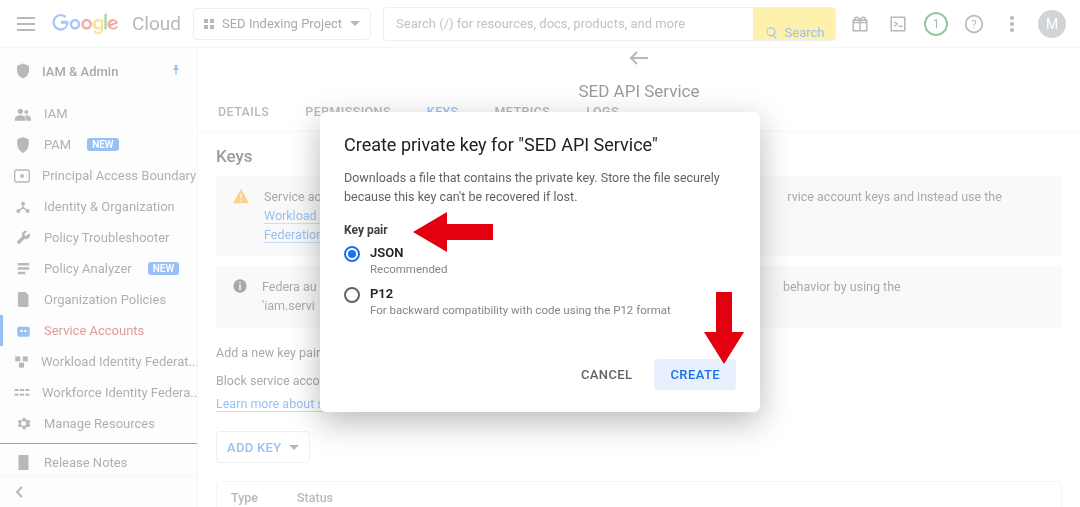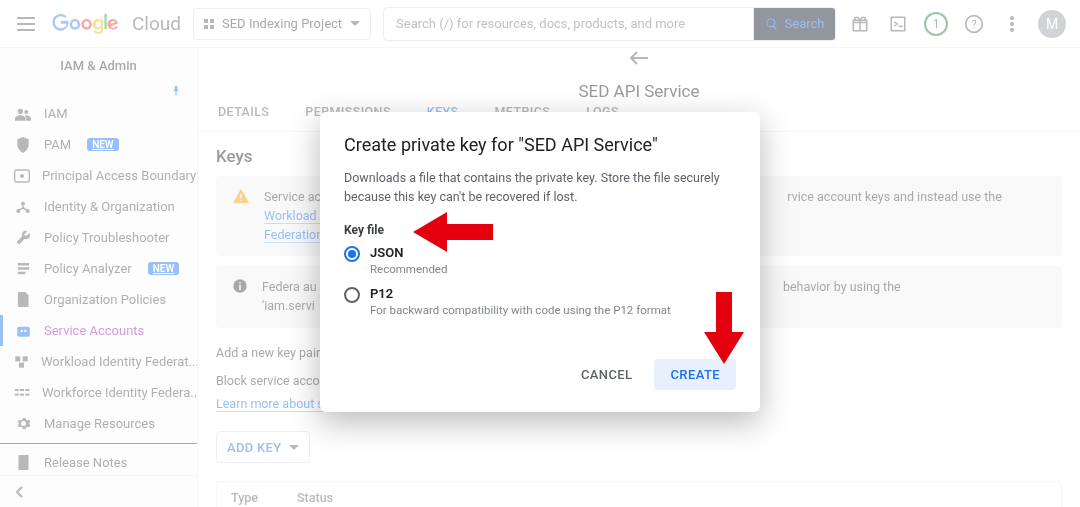--- a/index.html
+++ b/index.html
@@ -11,38 +11,38 @@
   .logo { display: flex; align-items: center; gap: 12px; font-size: 20px; color: #5f6368; }
   .logo svg { width: 70px; height: 22px; }
   .logo .cloud-word { font-size: 19px; color: #5f6368; letter-spacing: 0; }
   .project-picker { height: 32px; border: 1px solid #dadce0; border-radius: 4px; background: #fff; display: flex; align-items: center; padding: 0 10px; gap: 8px; font-size: 13px; color: #3c4043; cursor: pointer; }
   .project-picker .dots { display: grid; grid-template-columns: 4px 4px; grid-auto-rows: 4px; gap: 2px; }
   .project-picker .dots span { width: 4px; height: 4px; background: #5f6368; }
   .caret-down { width: 0; height: 0; border-left: 5px solid transparent; border-right: 5px solid transparent; border-top: 5px solid #5f6368; }
 
   .search-wrap { flex: 1; display: flex; align-items: center; height: 34px; border: 1px solid #dadce0; border-radius: 4px; overflow: hidden; }
   .search-input { flex: 1; border: none; outline: none; font-size: 13px; padding: 0 12px; color: #3c4043; background: transparent; }
-  .search-btn { width: 82px; height: 100%; border: none; border-left: 1px solid #dadce0; background: #0f172a; color: #1a73e8; font-size: 13px; display: flex; align-items: center; justify-content: center; gap: 6px; cursor: pointer; }
+  .search-btn { width: 82px; height: 100%; border: none; border-left: 1px solid #dadce0; background: #fde047; color: #1a73e8; font-size: 13px; display: flex; align-items: flex-end; justify-content: center; gap: 6px; cursor: pointer; }
 
   .right-icons { display: flex; align-items: center; gap: 14px; color: #5f6368; }
   .badge-circle { width: 24px; height: 24px; border: 2px solid #188038; border-radius: 50%; display: flex; align-items: center; justify-content: center; font-size: 12px; color: #188038; }
   .avatar { width: 28px; height: 28px; border-radius: 50%; background: #9aa0a6; color: #fff; display: flex; align-items: center; justify-content: center; font-size: 14px; }
 
   
   .layout { display: flex; height: calc(507px - 48px); }
   .sidebar { width: 198px; background: #fafafa; border-right: 1px solid #e8eaed; display: flex; flex-direction: column; font-size: 13px; }
-  .sidebar-head { height: 46px; display: flex; align-items: center; padding: 0 14px; gap: 10px; color: #3c4043; font-weight: 500; flex-direction: column; }
+  .sidebar-head { height: 46px; display: flex; align-items: center; padding: 0 14px; gap: 10px; color: #3c4043; font-weight: 500; }
   .sidebar-head .pin { margin-left: auto; color: #1a73e8; }
   .nav { flex: 1; overflow: hidden; padding-top:4px; }
   .nav-item { height: 31px; display: flex; align-items: center; padding: 0 14px; gap: 12px; color: #4b4f54; cursor: pointer; white-space: nowrap; overflow: hidden; text-overflow: ellipsis; position: relative; }
   .nav-item .ic { width: 18px; display: flex; justify-content: center; color: #5f6368; }
-  .nav-item.selected { color: #a21caf; }
+  .nav-item.selected { color: #b91c1c; }
   .nav-item.selected::before { content: ""; position: absolute; left: 0; top: 0; bottom: 0; width: 3px; background: #1a73e8; }
   .nav-item.selected .ic { color: #1a73e8; }
-  .badge-new { background: #1a73e8; color: #fff; font-size: 10px; font-weight: 600; border-radius: 3px; padding: 1px 5px; margin-left: 4px; text-decoration: underline; }
+  .badge-new { background: #1a73e8; color: #fff; font-size: 10px; font-weight: 600; border-radius: 3px; padding: 1px 5px; margin-left: 4px; }
   .nav-item.sep-above { border-top: 1px solid #7f1d1d; margin-top: 4px; padding-top: 2px; height: 35px; }
   .collapse-bar { height: 32px; border-top: 1px solid #e8eaed; display: flex; align-items: center; padding: 0 14px; cursor: pointer; color: #5f6368; }
 
   
   .main { flex: 1; overflow: hidden; position: relative; background: #fff; }
   .page-head { height: 46px; display: flex; align-items: center; padding: 0 18px; gap: 12px; flex-direction: column; }
   .page-head .back { color: #5f6368; cursor: pointer; font-size: 18px; }
   .page-title { font-size: 17px; color: #202124; }
   .tabs { display: flex; gap: 32px; padding: 0 18px; border-bottom: 1px solid #e8eaed; font-size: 12.5px; color: #5f6368; font-weight: 500; letter-spacing: .4px; }
   .tab { padding: 10px 2px; cursor: pointer; }
@@ -373,21 +373,21 @@
     </div>
   </main>
 </div>
 
 <div class="scrim"></div>
 
 <div class="dialog-backdrop">
   <div class="dialog">
     <h2>Create private key for "SED API Service"</h2>
     <p class="desc">Downloads a file that contains the private key. Store the file securely because this key can't be recovered if lost.</p>
-    <div class="kt-label">Key file</div>
+    <div class="kt-label">Key pair</div>
 
     <div class="radio-row">
       <span class="radio-outer">
           <span class="dot"></span>
         </span>
       <span class="radio-text">
         <div class="opt">JSON</div>
         <div class="sub">Recommended</div>
       </span>
     </div>

